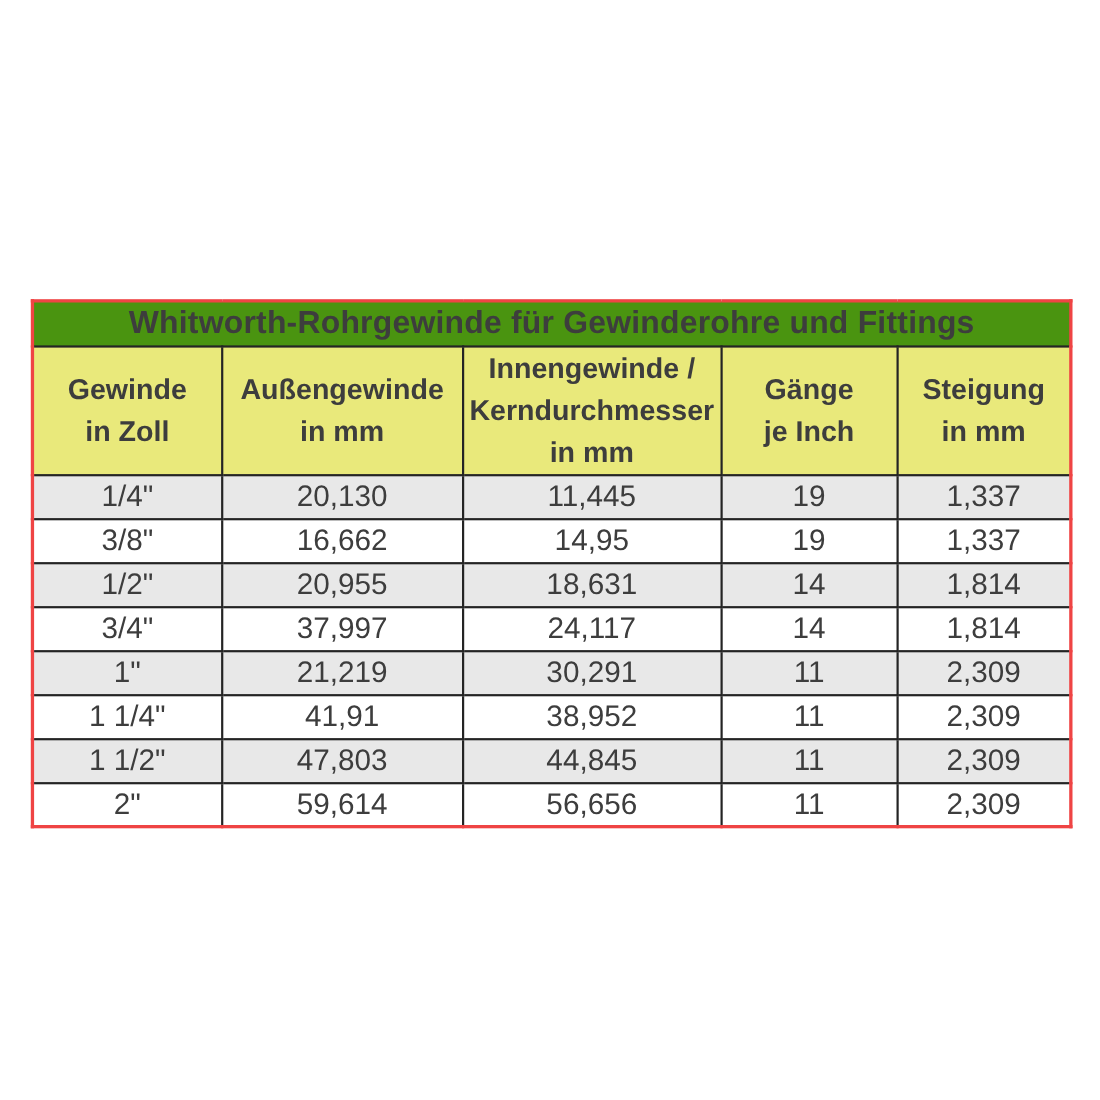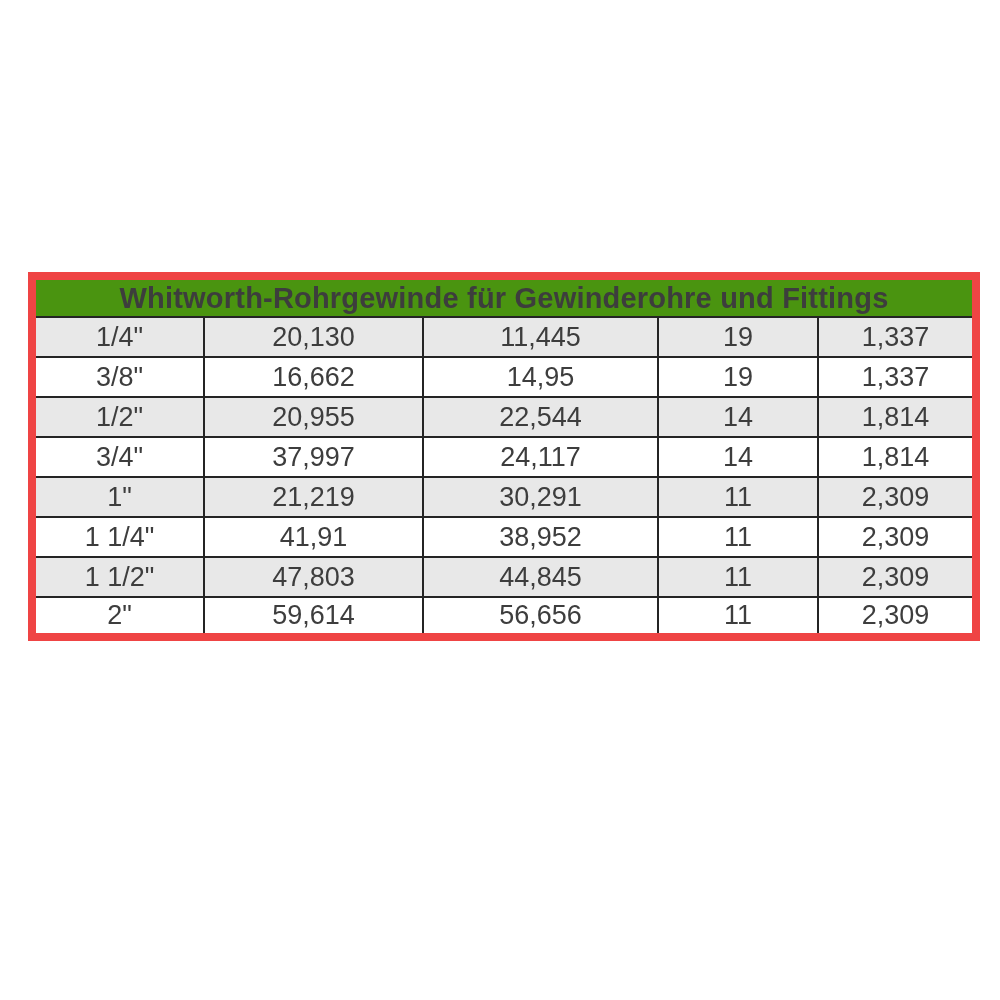--- a/index.html
+++ b/index.html
@@ -12,21 +12,21 @@
     font-family: "Liberation Sans", sans-serif;
     overflow: hidden;
   }
   table.thread-table {
     position: absolute;
     left: 28px;
     top: 272px;
     width: 944px;
     border-collapse: collapse;
     table-layout: fixed;
-    border: 8px solid #ef4444;
+    border: 3px solid #ef4444;
   }
   table.thread-table th,
   table.thread-table td {
     border: 2px solid #242424;
     text-align: center;
     vertical-align: middle;
     color: #3d3d3d;
   }
   th.title-cell {
     background: #4a9410;
@@ -69,40 +69,53 @@
       <col class="c1">
         <col class="c2">
         <col class="c3">
         <col class="c4">
         <col class="c5">
     </colgroup>
     <thead>
       <tr>
         <th class="title-cell" colspan="5">Whitworth-Rohrgewinde für Gewinderohre und Fittings</th>
       </tr>
+      <tr>
+          <th class="col-head">Gewinde
+in Zoll</th>
+          <th class="col-head">Außengewinde
+in mm</th>
+          <th class="col-head">Innengewinde /
+Kerndurchmesser
+in mm</th>
+          <th class="col-head">Gänge
+je Inch</th>
+          <th class="col-head">Steigung
+in mm</th>
+        </tr>
     </thead>
     <tbody>
         <tr class="alt">
           <td>1/4"</td>
           <td>20,130</td>
           <td>11,445</td>
           <td>19</td>
           <td>1,337</td>
         </tr>
         <tr>
           <td>3/8"</td>
           <td>16,662</td>
           <td>14,95</td>
           <td>19</td>
           <td>1,337</td>
         </tr>
         <tr class="alt">
           <td>1/2"</td>
           <td>20,955</td>
-          <td>22,544</td>
+          <td>18,631</td>
           <td>14</td>
           <td>1,814</td>
         </tr>
         <tr>
           <td>3/4"</td>
           <td>37,997</td>
           <td>24,117</td>
           <td>14</td>
           <td>1,814</td>
         </tr>

